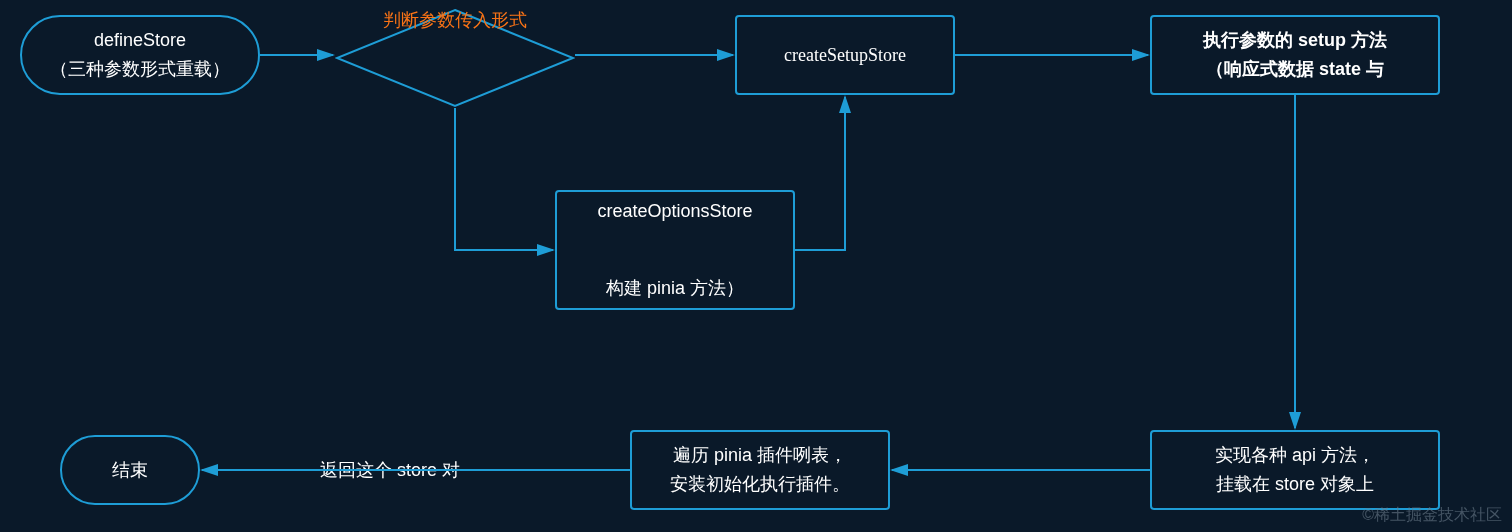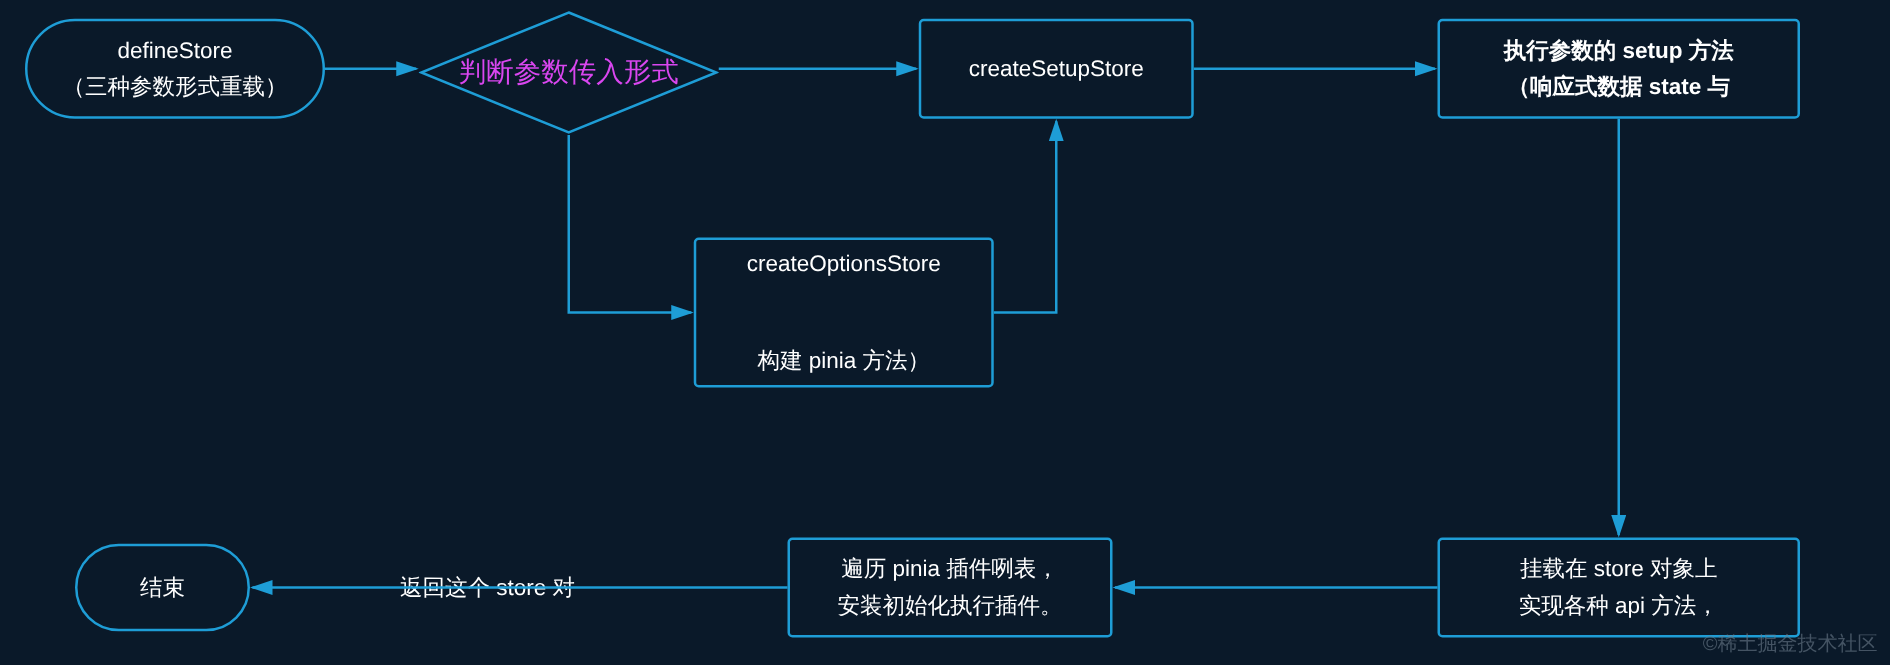--- a/index.html
+++ b/index.html
@@ -21,24 +21,24 @@
       justify-content: center;
       text-align: center;
       font-size: 18px;
       line-height: 1.6;
       padding: 8px 20px;
     }
     .terminator { border-radius: 999px; }
     .process { border-radius: 4px; }
     .diamond {
       position: absolute;
-      color: #d946ef;
-      font-size: 22px;
+      color: #f97316;
+      font-size: 18px;
       display: flex;
-      align-items: center;
+      align-items: flex-start;
       justify-content: center;
       text-align: center;
     }
     .diamond svg { position: absolute; top: 0; left: 0; width: 100%; height: 100%; }
     .diamond span { position: relative; z-index: 1; }
     .label {
       position: absolute;
       color: #ffffff;
       font-size: 18px;
       white-space: nowrap;
@@ -66,37 +66,37 @@
   <span>（三种参数形式重载）</span>
 </div>
 
 <div class="diamond" style="left:335px; top:8px; width:240px; height:100px;">
   <svg viewBox="0 0 240 100">
     <polygon points="120,2 238,50 120,98 2,50" fill="none" stroke="#1e9dd6" stroke-width="2"></polygon>
   </svg>
   <span>判断参数传入形式</span>
 </div>
 
-<div class="node process" style="left:735px; top:15px; width:220px; height:80px;">
+<div class="node process" style="left:735px; top:15px; width:220px; height:80px;font-family:Liberation Serif, serif;">
   <span>createSetupStore</span>
 </div>
 
 <div class="node process" style="left:1150px; top:15px; width:290px; height:80px;font-weight:bold;">
   <span>执行参数的 setup 方法</span>
   <span>（响应式数据 state 与</span>
 </div>
 
 <div class="node process" style="left:555px; top:190px; width:240px; height:120px;gap:48px;">
   <span>createOptionsStore</span>
   <span>构建 pinia 方法）</span>
 </div>
 
 <div class="node process" style="left:1150px; top:430px; width:290px; height:80px;">
+  <span>实现各种 api 方法，</span>
   <span>挂载在 store 对象上</span>
-  <span>实现各种 api 方法，</span>
 </div>
 
 <div class="node process" style="left:630px; top:430px; width:260px; height:80px;text-align:right;">
   <span>遍历 pinia 插件咧表，</span>
   <span>安装初始化执行插件。</span>
 </div>
 
 <div class="label" style="left:320px; top:458px;">返回这个 store 对</div>
 
 <div class="node terminator" style="left:60px; top:435px; width:140px; height:70px;">

